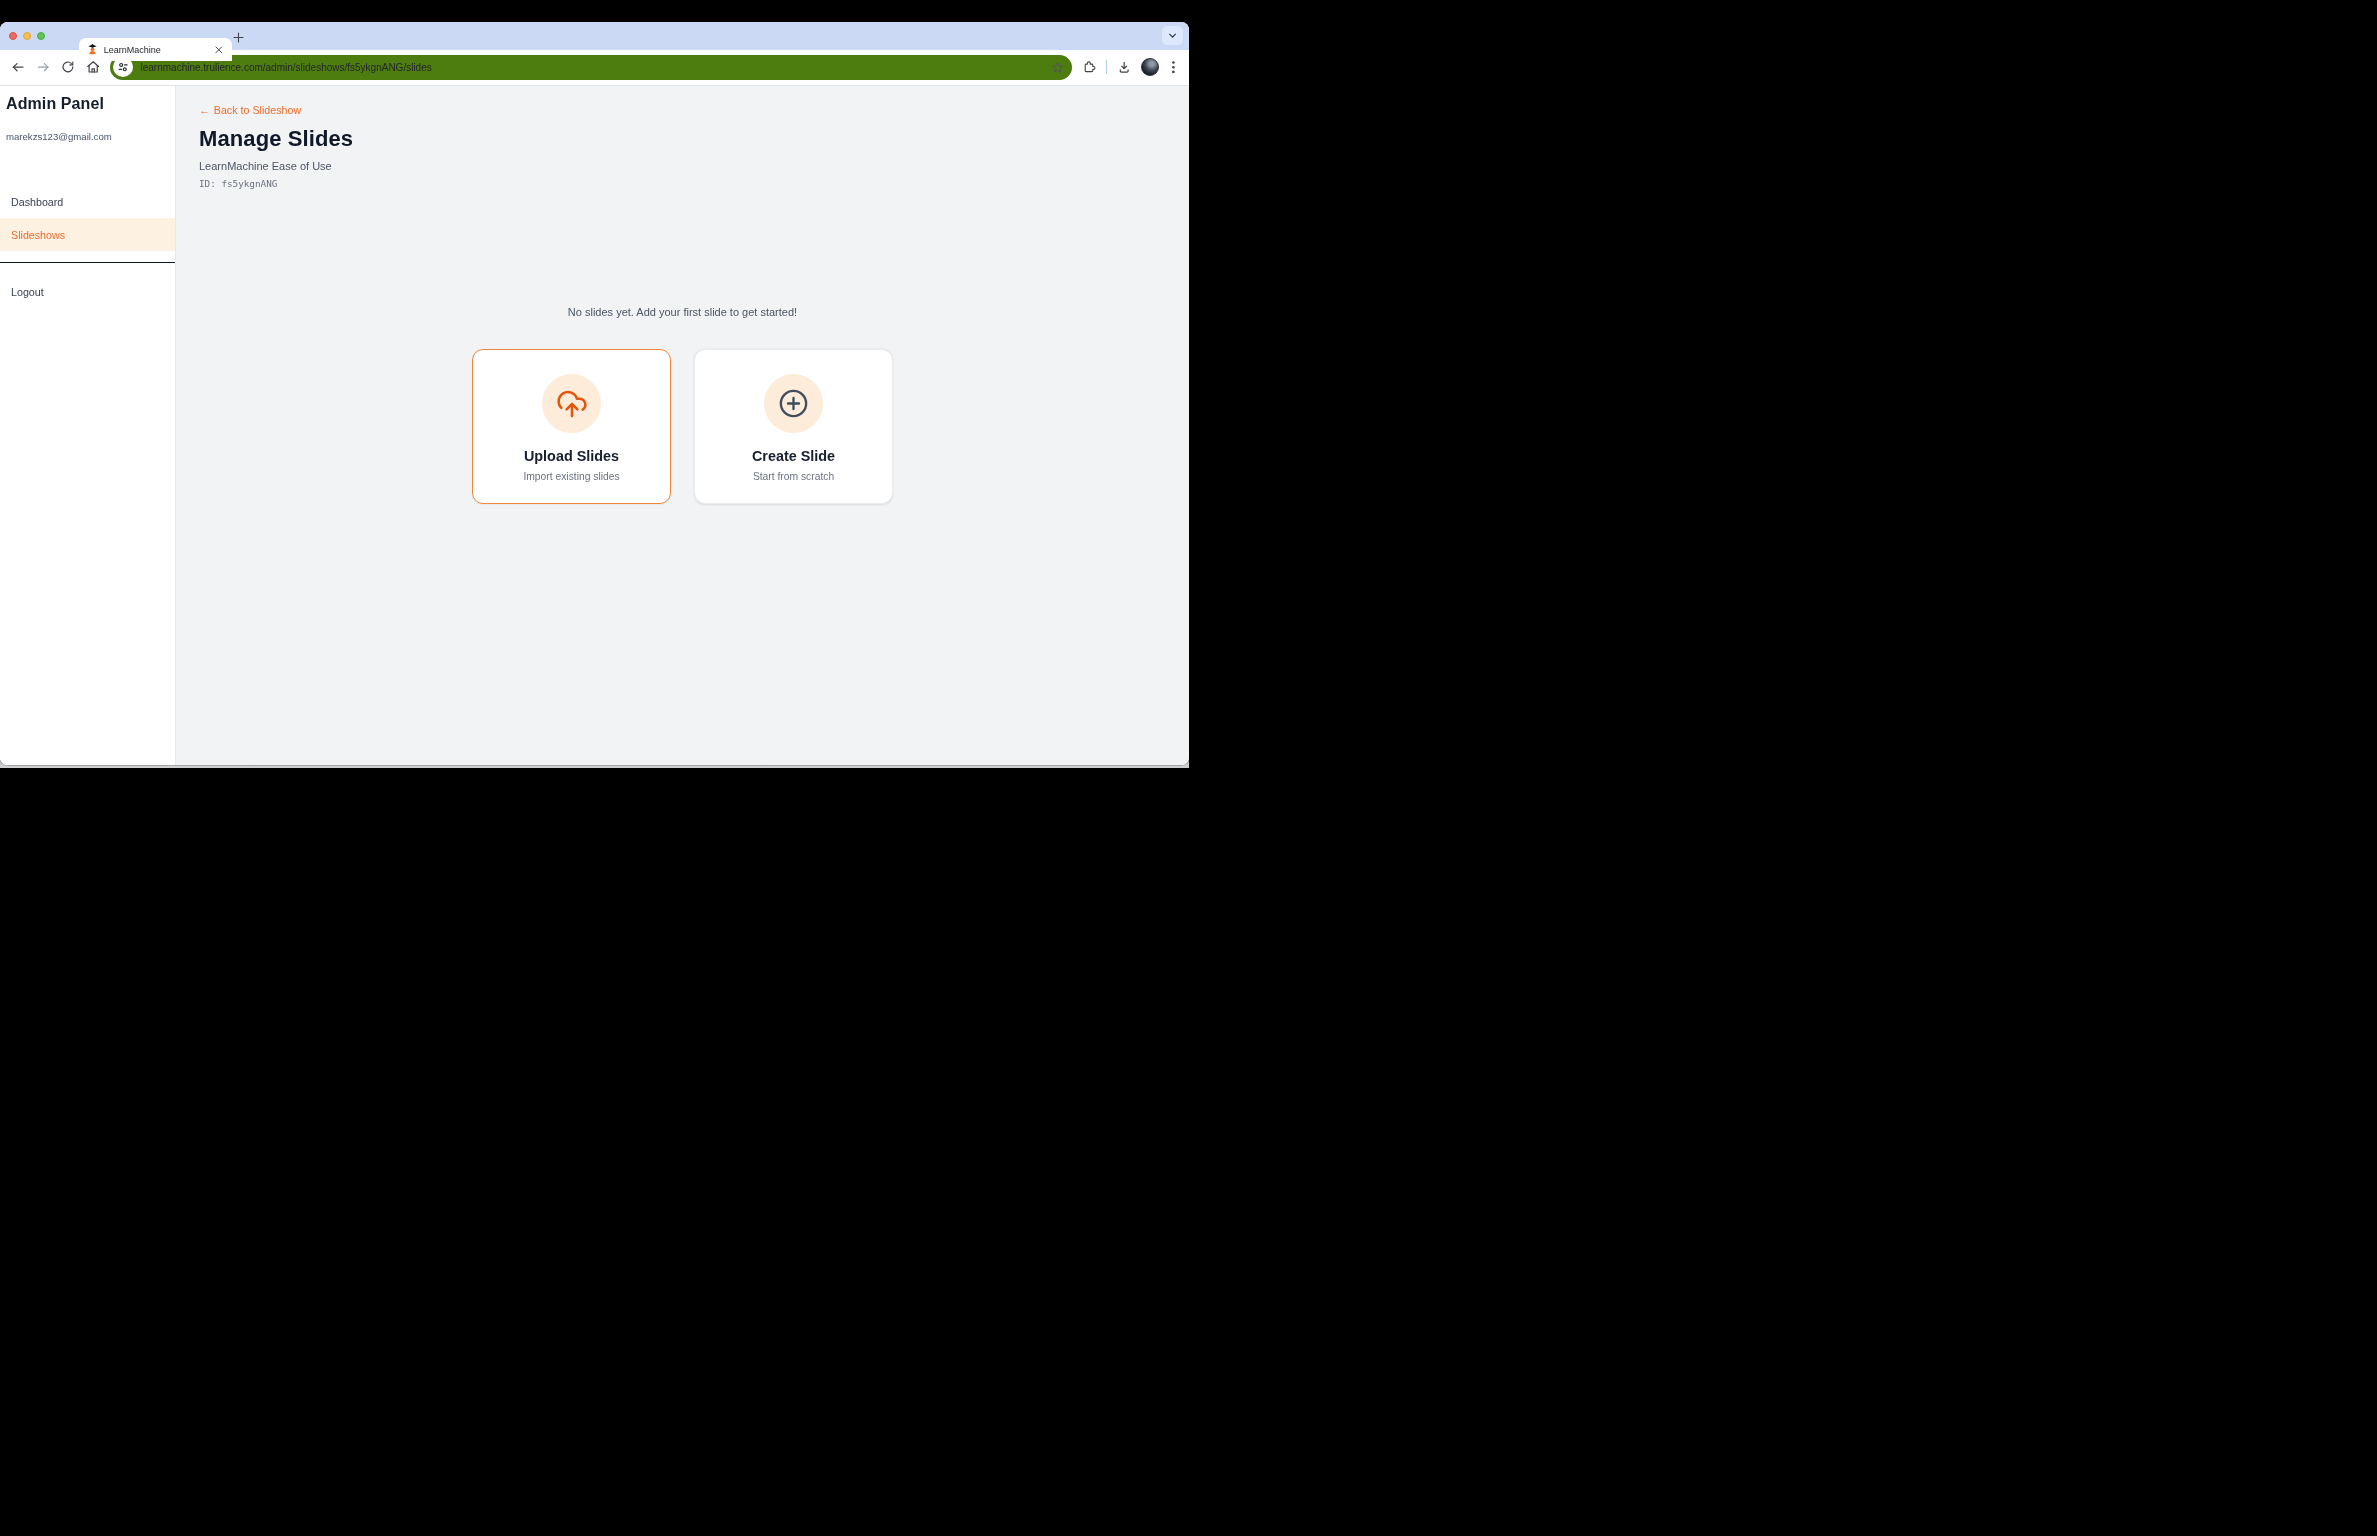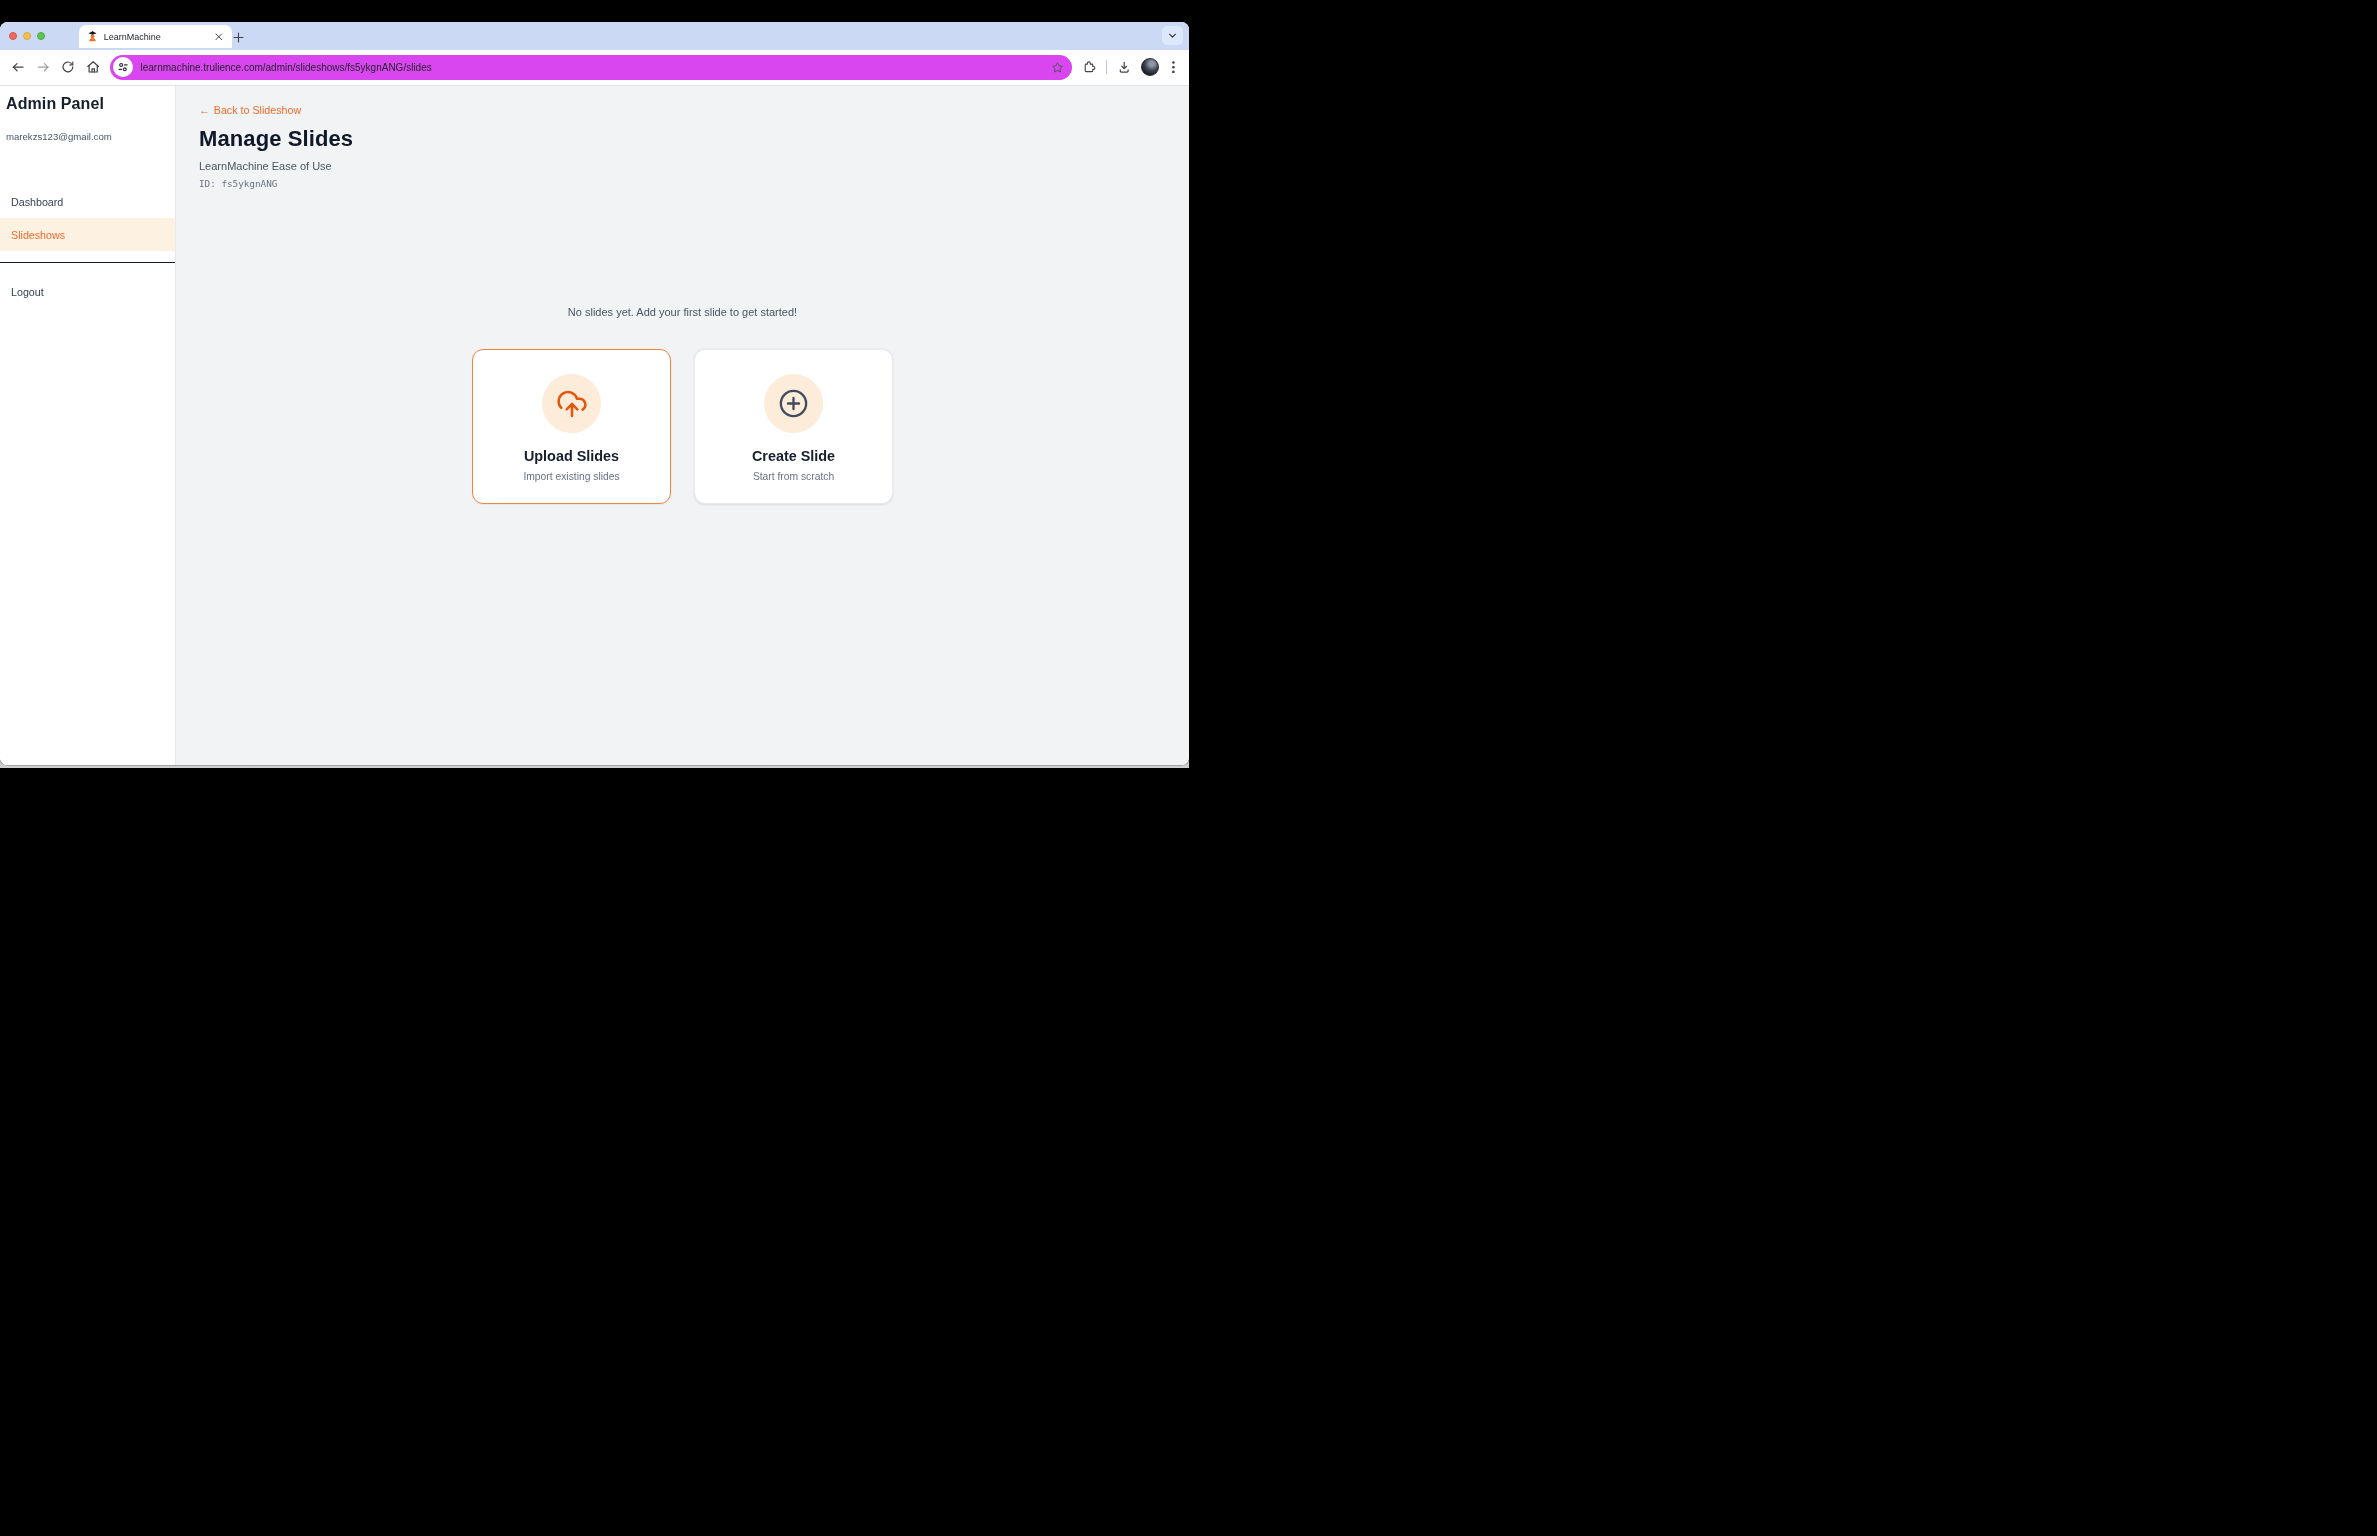--- a/index.html
+++ b/index.html
@@ -29,21 +29,21 @@
     position:relative;
     display:flex; align-items:center;
   }
   .traffic { display:flex; gap:5.5px; padding-left:9px; }
   .light { width:8.3px; height:8.3px; border-radius:50%; }
   .light.red    { background:#ec6a5e; border:0.3px solid #d5554a; }
   .light.yellow { background:#f5bf4f; border:0.3px solid #dda73c; }
   .light.green  { background:#61c454; border:0.3px solid #4aా;}
   .light.green  { background:#61c454; border:0.3px solid #4cab42; }
   .tab {
-    position:absolute; left:79px; top:3px; width:153px; height:23.4px;
+    position:absolute; left:79px; top:16px; width:153px; height:23.4px;
     background:#fff; border-radius:6.9px 6.9px 0 0;
     display:flex; align-items:center; padding:0 6.9px 0 8.3px; gap:5.5px;
   }
   .tab-title { font-size:9px; color:#1e2126; flex:1; white-space:nowrap; overflow:hidden; }
   .tab-close { width:12.4px; height:12.4px; display:grid; place-items:center; border-radius:2.8px; color:#3c4043; }
   .newtab-btn {
     position:absolute; left:230px; top:7.6px; width:16.5px; height:16.5px;
     display:grid; place-items:center; color:#3f4246;
   }
   .tabsearch-btn {
@@ -53,21 +53,21 @@
   }
   
   .toolbar {
     height:36px; flex:0 0 36px; background:#fff;
     display:flex; align-items:center; padding:0 6.9px; gap:1.4px;
     border-bottom:0.7px solid #dfe2e6;
   }
   .tb-btn { width:23.4px; height:23.4px; display:grid; place-items:center; border-radius:50%; flex:0 0 auto; }
   .omnibox {
     flex:1; height:25px; margin:0 4.1px;
-    background:#d946ef; border-radius:12.4px;
+    background:#4d7c0f; border-radius:12.4px;
     display:flex; align-items:center; padding:0 5.5px 0 2.8px; min-width:0;
   }
   .site-icon-wrap {
     width:20px; height:20px; background:#fff; border-radius:50%;
     display:grid; place-items:center; flex:0 0 auto;
   }
   .url-text {
     margin-left:7.6px; font-size:10px; color:#23262b; flex:1;
     white-space:nowrap; overflow:hidden;
   }

